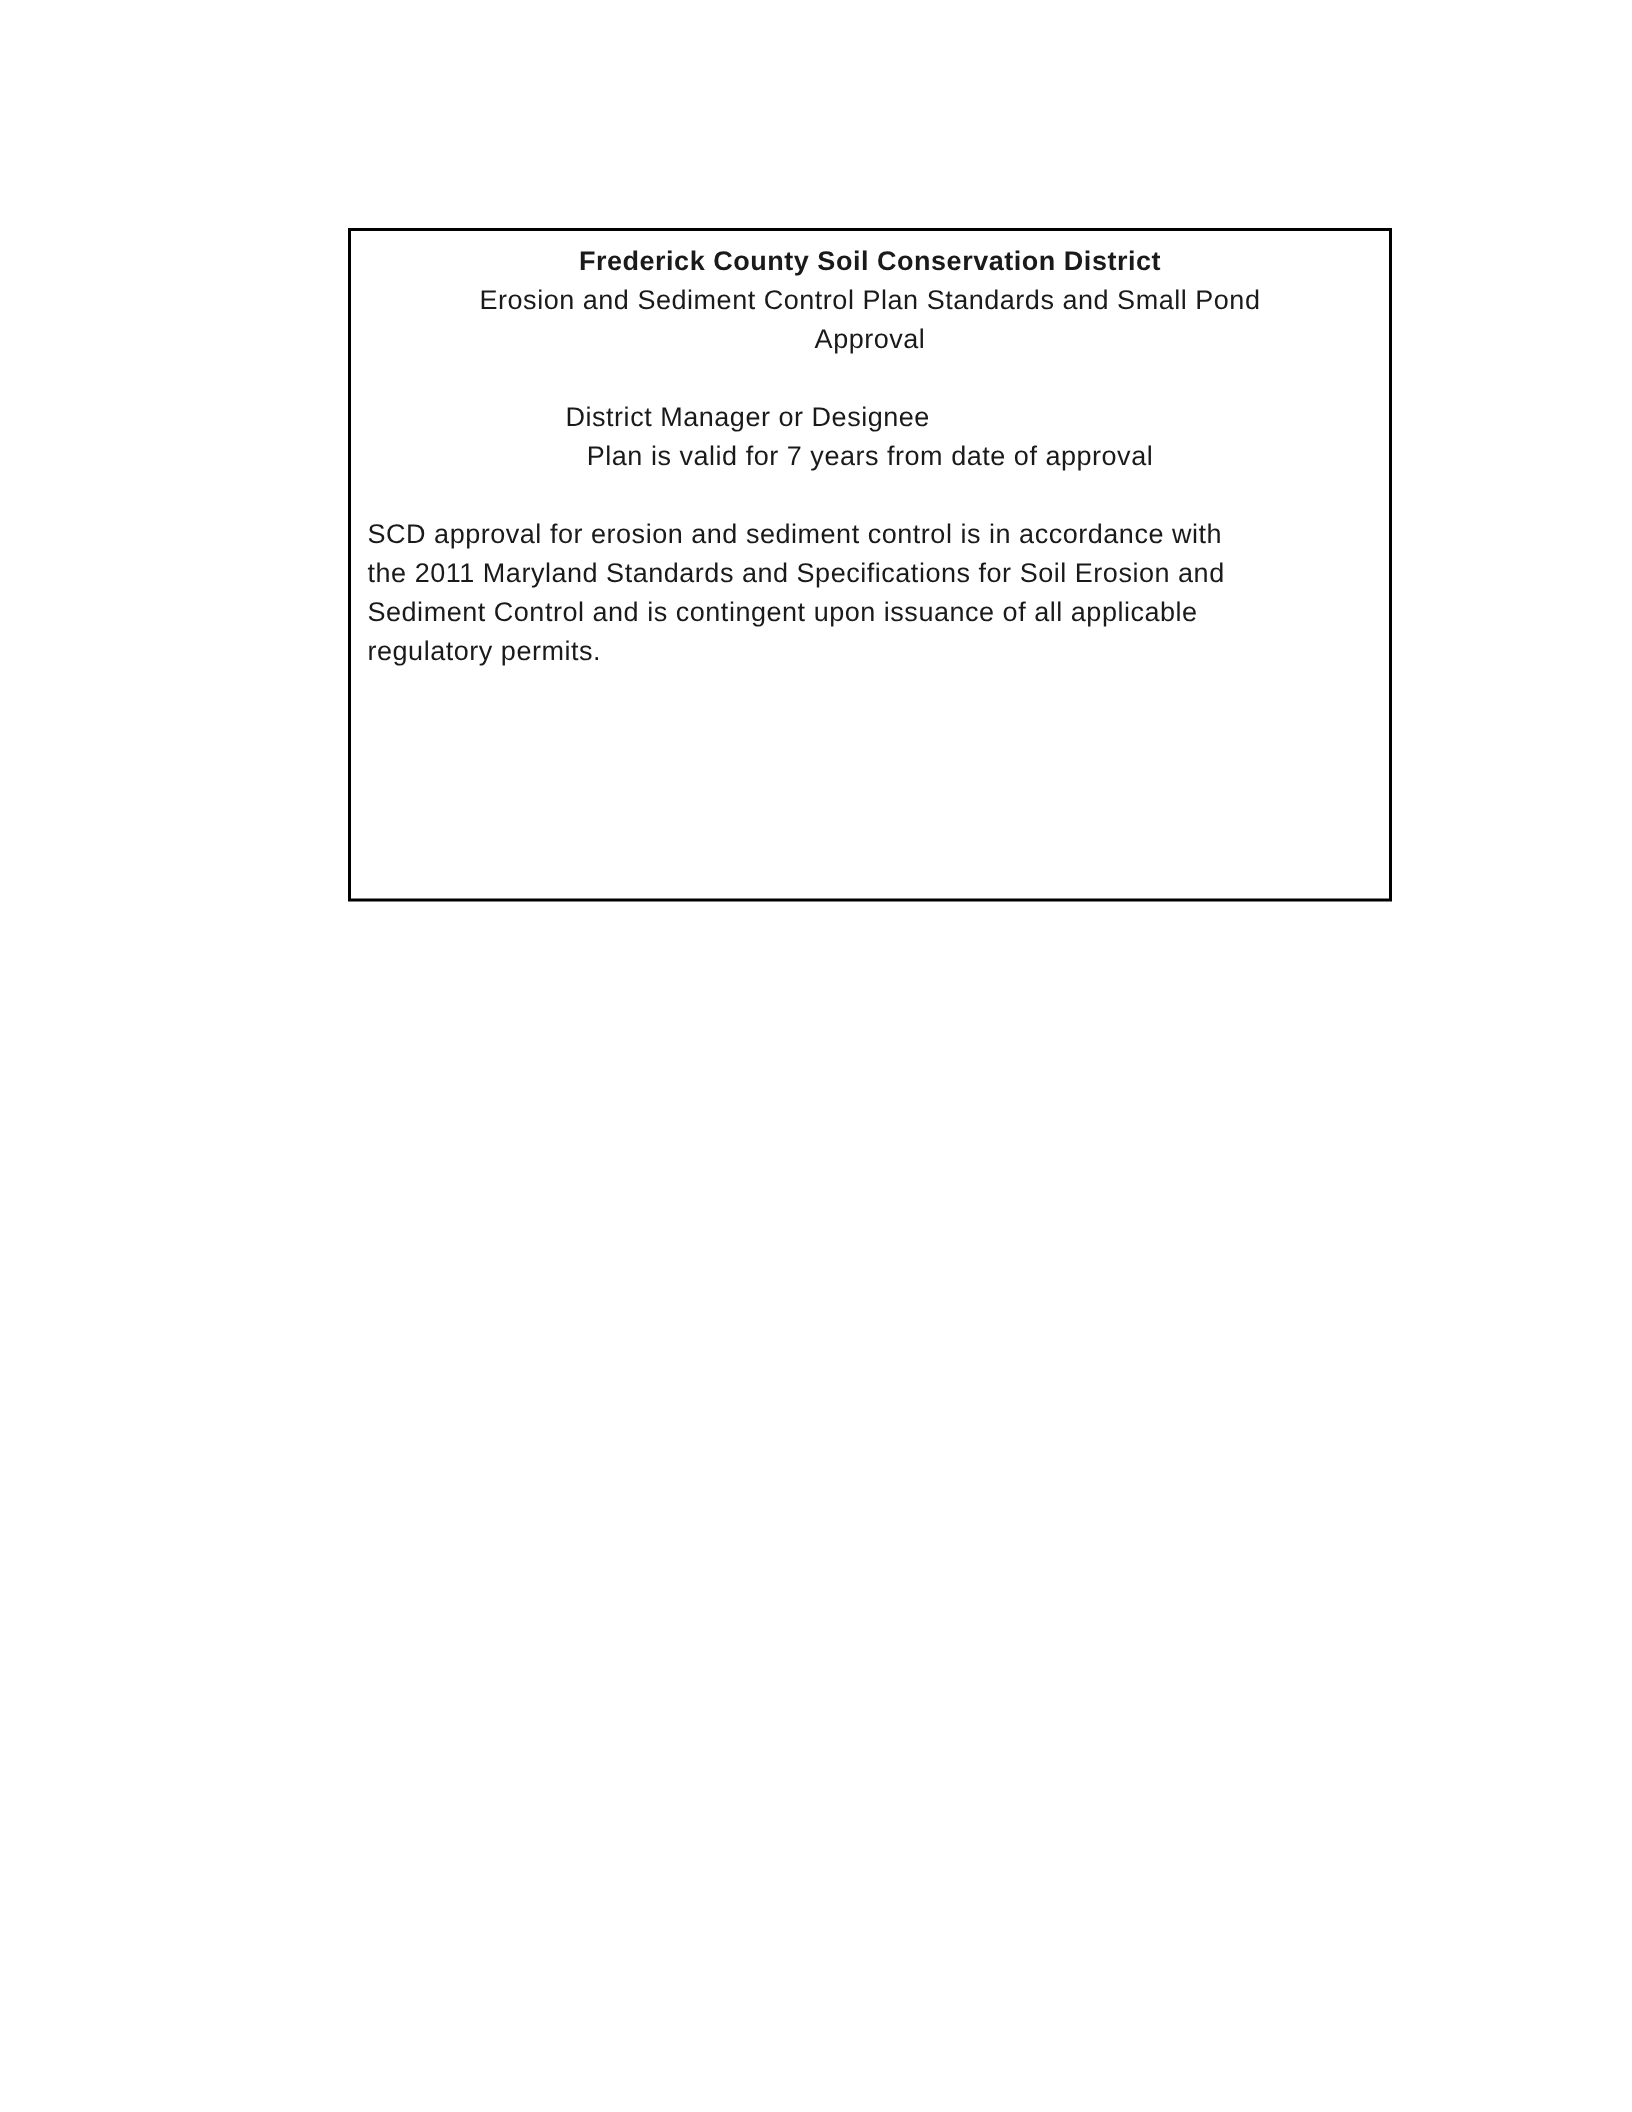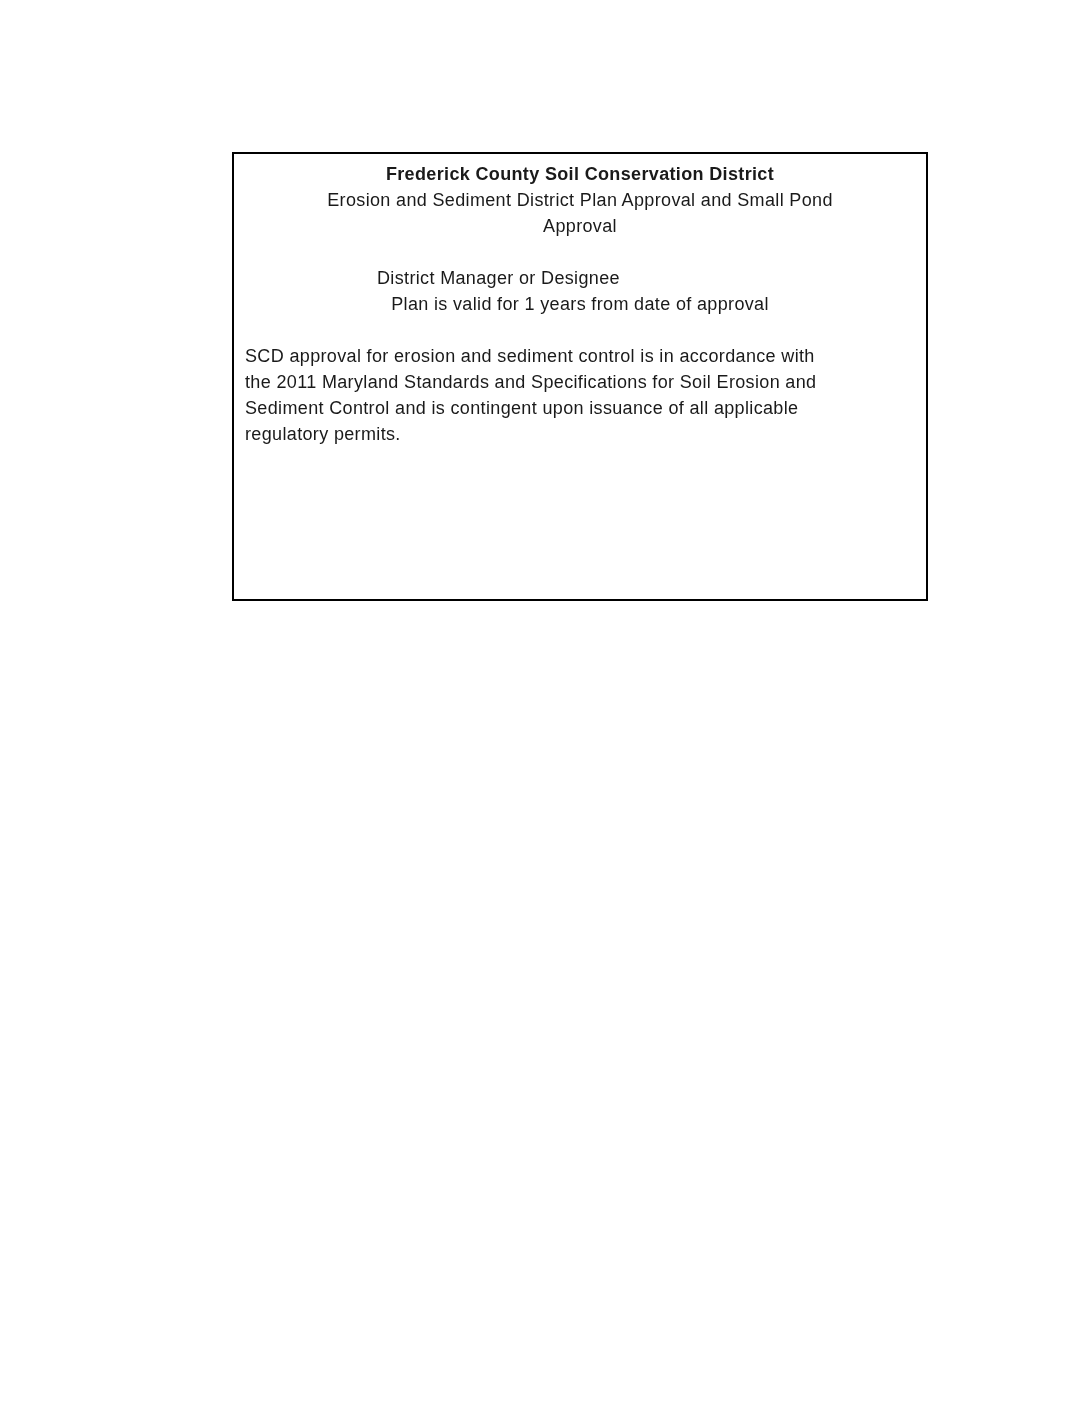--- a/index.html
+++ b/index.html
@@ -41,31 +41,31 @@
   .by-caption { padding-left: 132px; }
 </style>
 </head>
 <body>
 
 <div class="page">
   <div class="approval-box">
 
     <div class="line center bold">Frederick County Soil Conservation District</div>
 
-    <div class="line center">Erosion and Sediment District Plan Approval and Small Pond</div>
+    <div class="line center">Erosion and Sediment Control Plan Standards and Small Pond</div>
 
     <div class="line center">Approval</div>
 
     <div class="line spacer"></div>
 
 
     <div class="line by-caption">District Manager or Designee</div>
 
 
-    <div class="line center">Plan is valid for 1 years from date of approval</div>
+    <div class="line center">Plan is valid for 7 years from date of approval</div>
 
     <div class="line spacer"></div>
 
     <div class="line para">SCD approval for erosion and sediment control is in accordance with</div>
     <div class="line para">the 2011 Maryland Standards and Specifications for Soil Erosion and</div>
     <div class="line para">Sediment Control and is contingent upon issuance of all applicable</div>
     <div class="line para">regulatory permits.</div>
 
   </div>
 </div>

